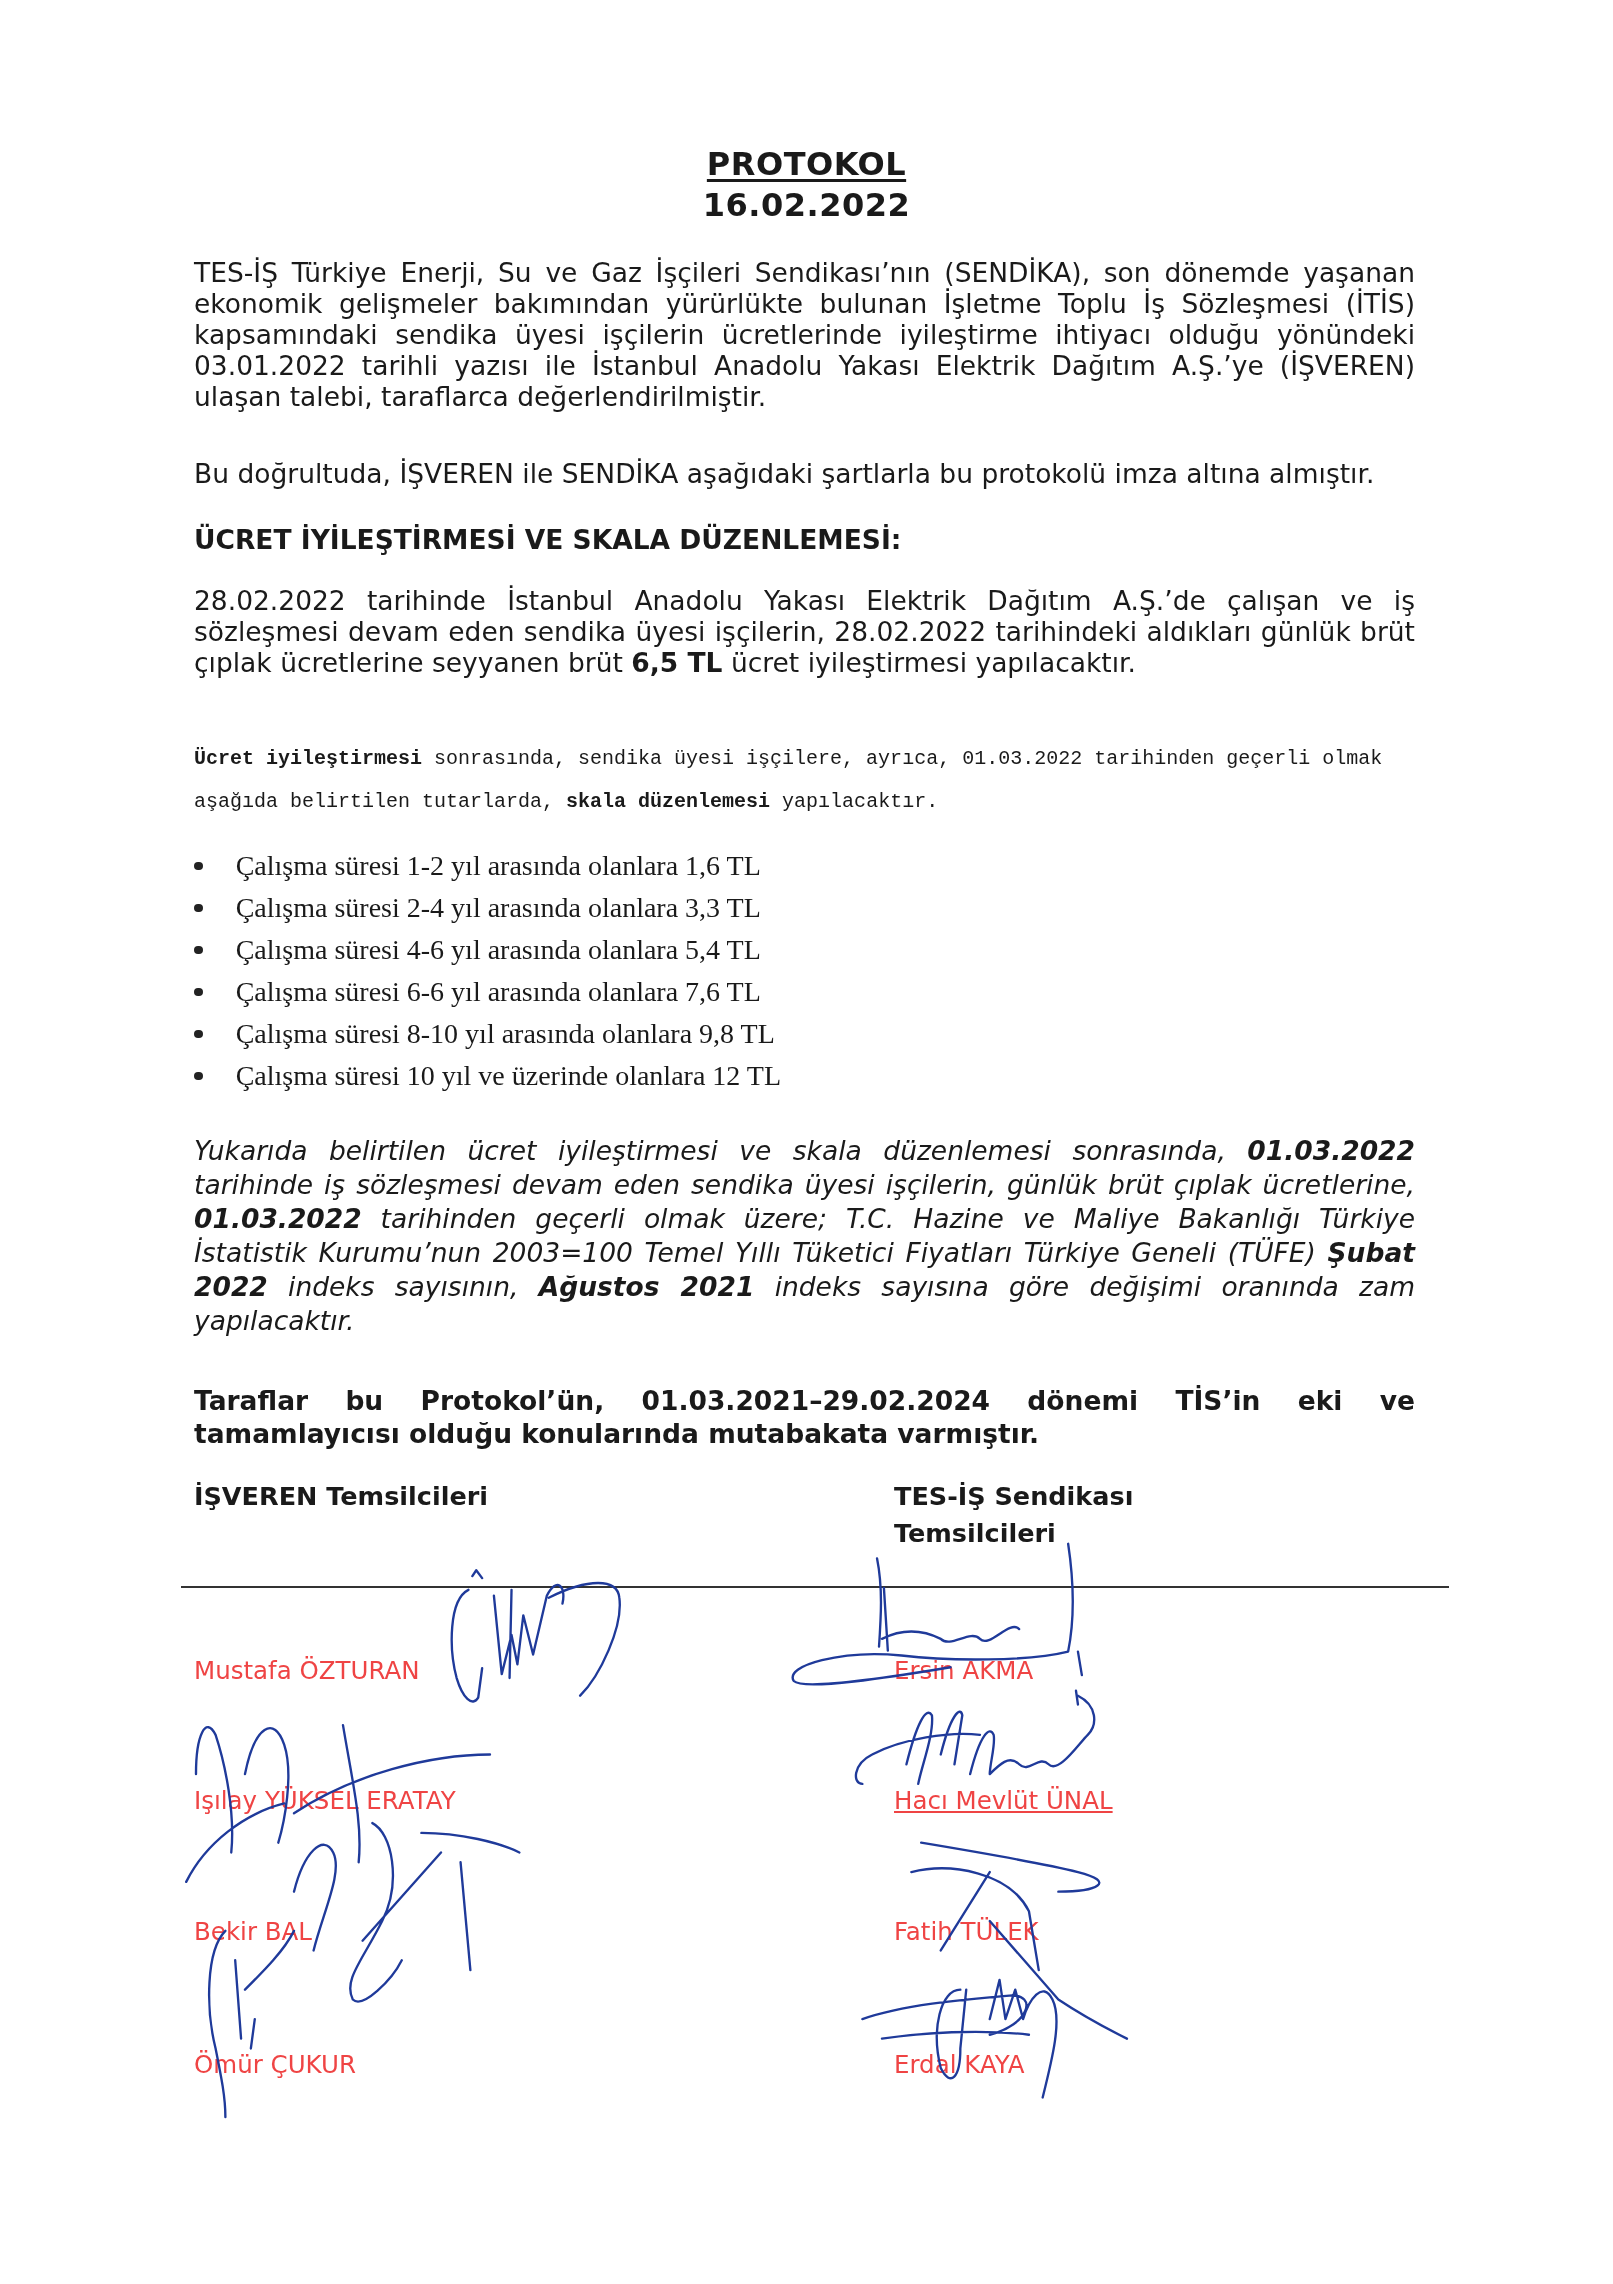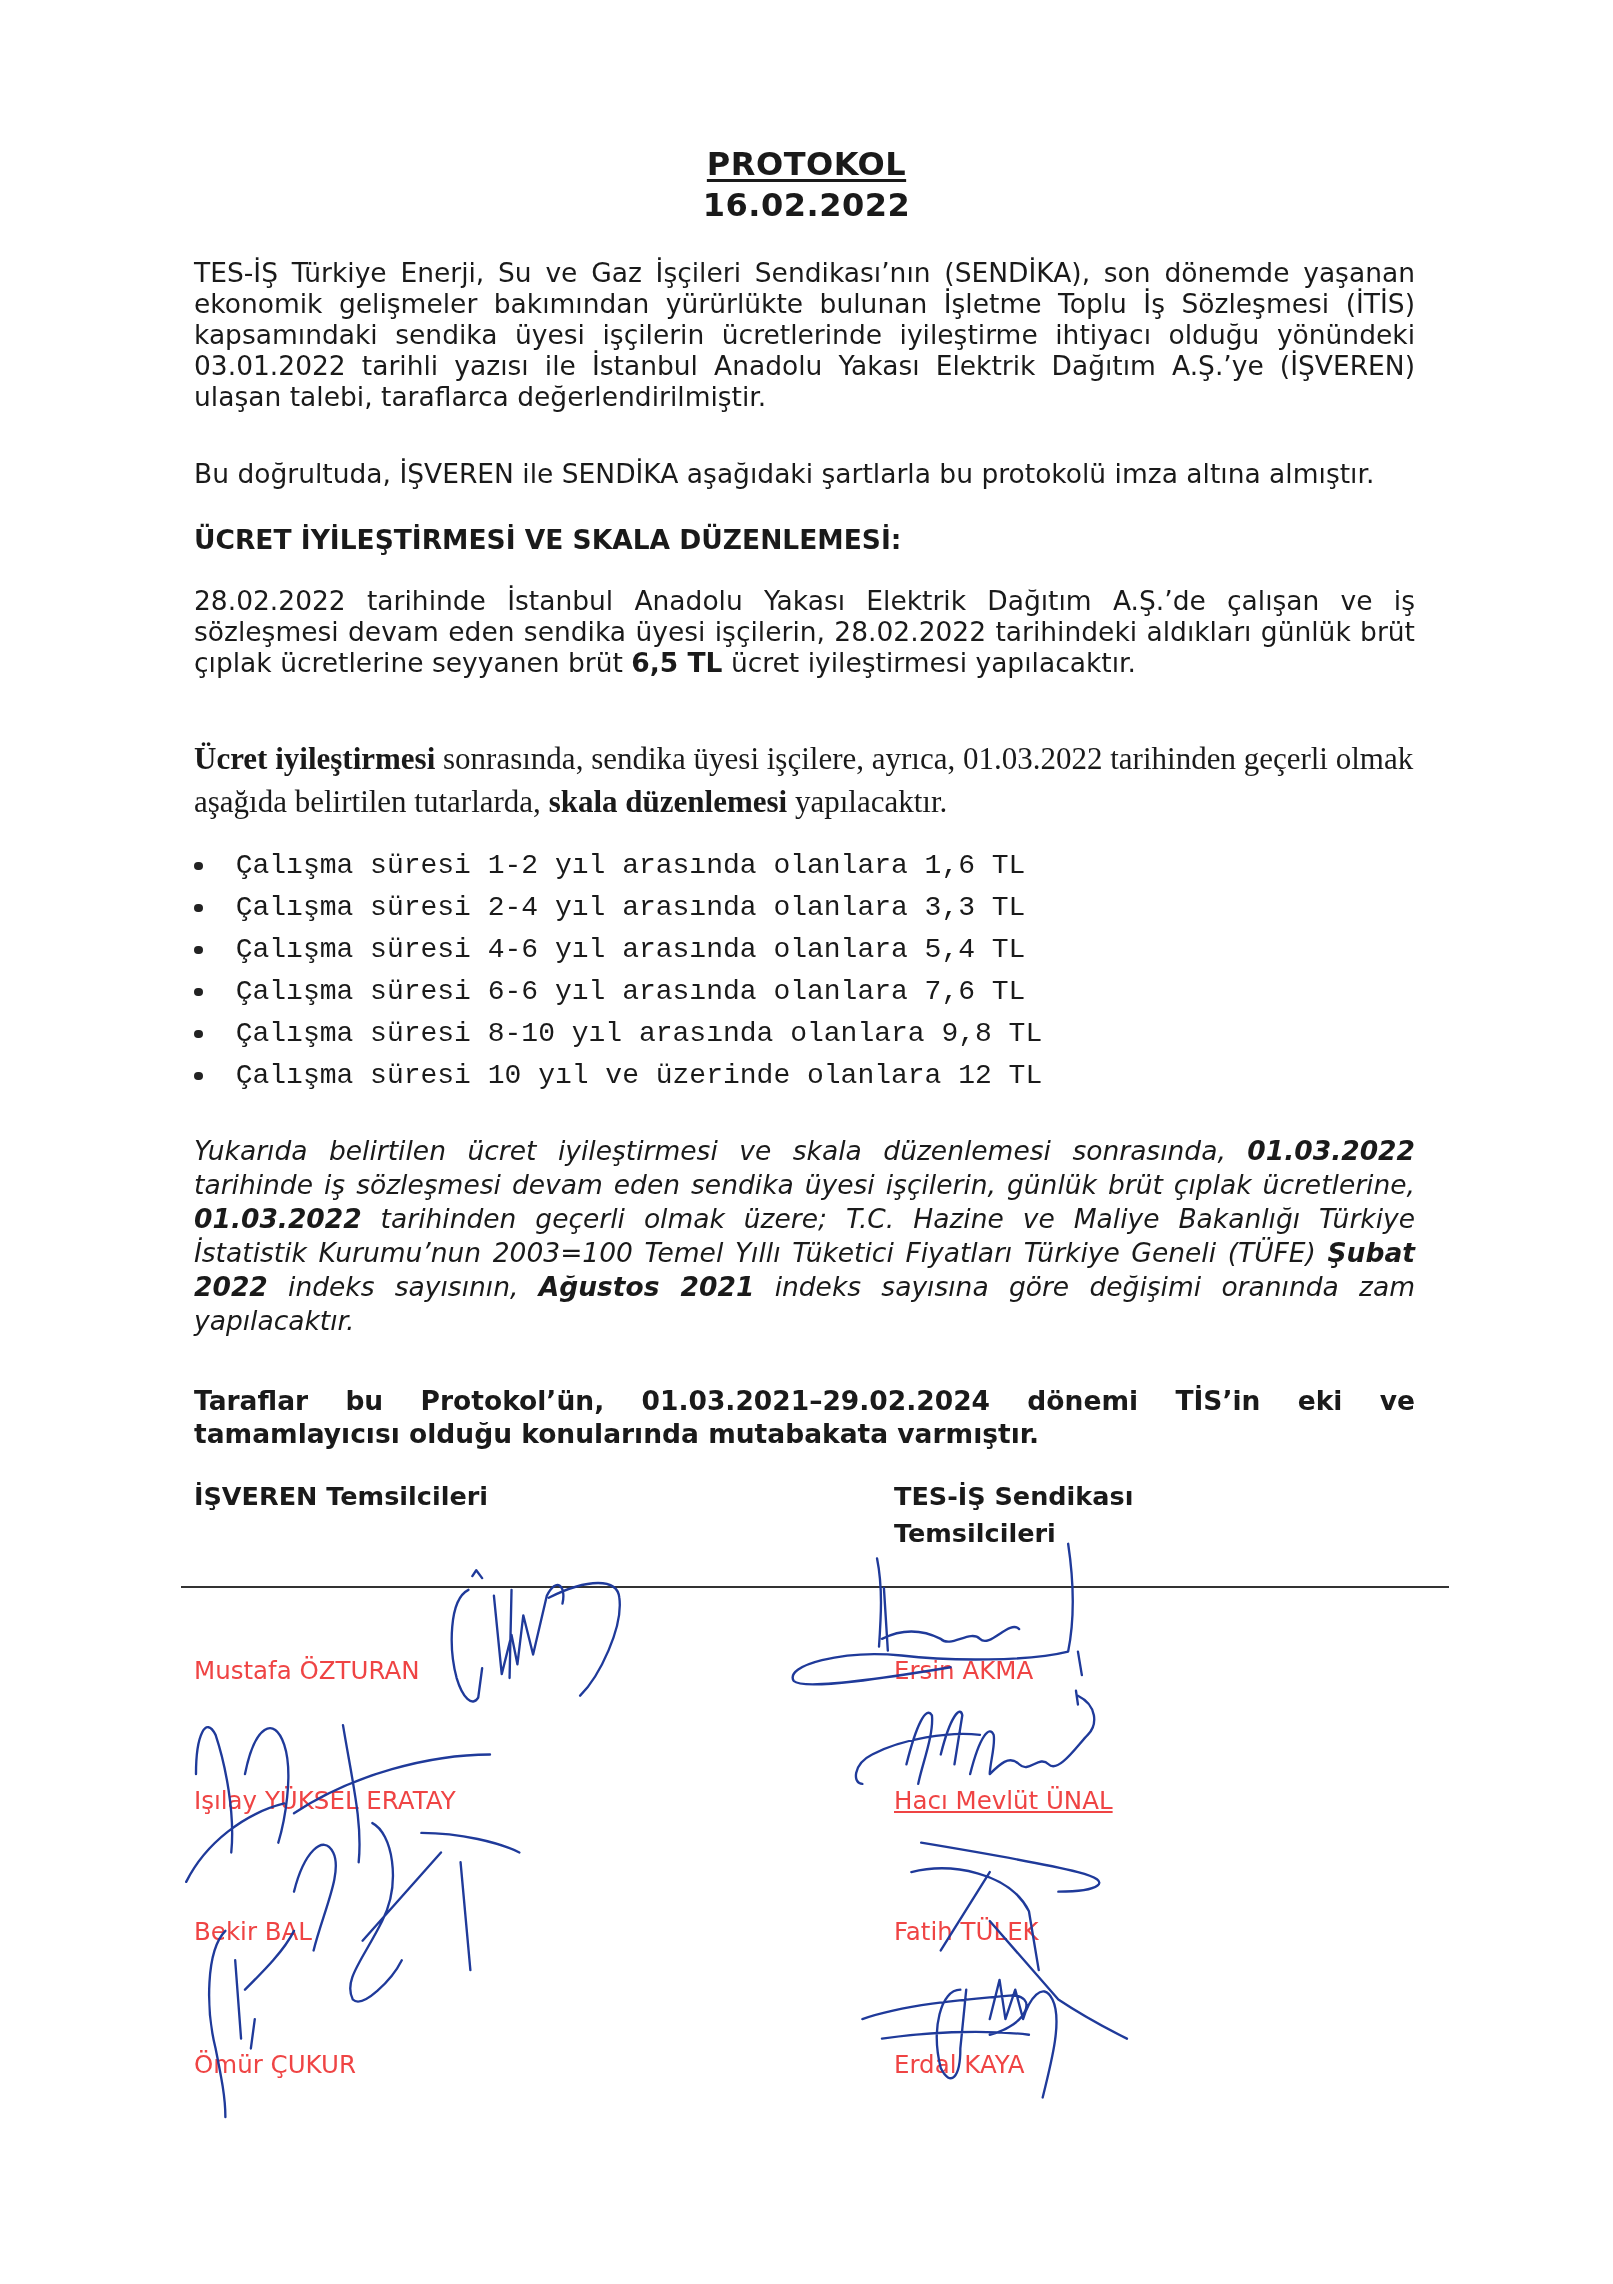--- a/index.html
+++ b/index.html
@@ -7,23 +7,23 @@
          font-family: "DejaVu Sans", sans-serif; color: #1a1a1a; }
   .page { position: absolute; left: 0; top: 0; width: 1433px; height: 2285px; }
   .title { position: absolute; left: 0; width: 1613px; text-align: center;
            font-weight: bold; font-size: 32px; letter-spacing: 0.5px; }
   .title.t1 { top: 145px; text-decoration: underline; text-underline-offset: 3.9px; text-decoration-thickness: 2.9px; }
   .title.t2 { top: 186px; }
   .para { position: absolute; left: 194px; width: 1221px; font-size: 26.5px; line-height: 31px;
           text-align: justify; text-align-last: left; }
   .heading { position: absolute; left: 194px; font-size: 26.5px; font-weight: bold; }
   .bold { font-weight: bold; }
-  .p-narrow { font-family: Liberation Serif, serif; font-size: 31px; line-height: 43px; }
+  .p-narrow { font-family: Liberation Mono, monospace; font-size: 20px; line-height: 43px; }
   .bullets { position: absolute; left: 188px; top: 845px; margin: 0; padding: 0; list-style: none;
-             font-family: Liberation Mono, monospace; font-size: 28px; }
+             font-family: Liberation Serif, serif; font-size: 28px; }
   .bullets li { height: 42px; line-height: 42px; display: flex; align-items: center; }
   .bullets .dot { width: 8.8px; height: 8.8px; border-radius: 50%; background: #222; margin: 0 33px 0 5.9px; }
   .sig-head { position: absolute; font-size: 25.5px; font-weight: bold; line-height: 37px; }
   .rule { position: absolute; left: 181px; top: 1586px; width: 1268px; height: 2px; background: #333; }
   .name { position: absolute; font-size: 24.5px; color: #ef4444; font-family: "DejaVu Sans", sans-serif; }
   svg.sig { position: absolute; left: 0; top: 0; width: 1613px; height: 2285px; pointer-events: none; }
   svg.sig path { fill: none; stroke: #1f3a9a; stroke-width: 2.4; stroke-linecap: round; stroke-linejoin: round; }
 </style>
 </head>
 <body>

